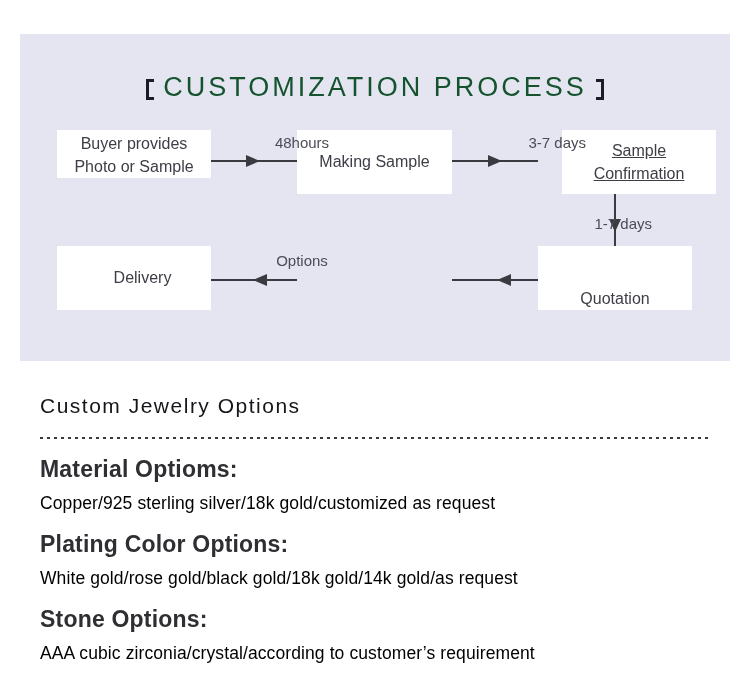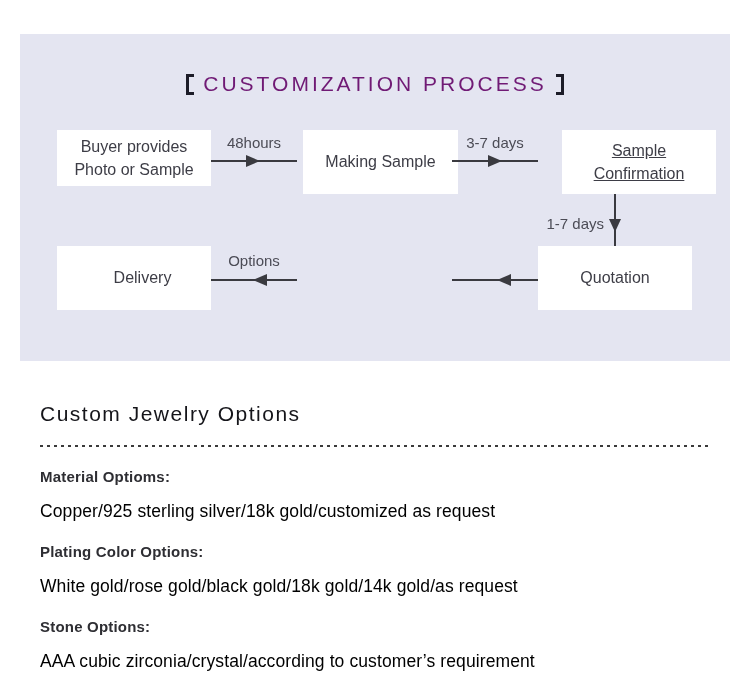--- a/index.html
+++ b/index.html
@@ -8,75 +8,75 @@
     font-family:"Liberation Sans",sans-serif;color:#3c3c40;
     -webkit-font-smoothing:antialiased;
   }
   
   .panel{
     position:absolute;left:20px;top:34px;width:710px;height:327px;
     background:#e4e5f1;
   }
   .fc-title{
     position:absolute;left:0;top:38px;width:710px;text-align:center;
-    font-size:21px;letter-spacing:3px;color:#701a75;white-space:nowrap;
+    font-size:27px;letter-spacing:3px;color:#14532d;white-space:nowrap;
   }
   .bracket{
     display:inline-block;width:8px;height:21px;vertical-align:-4px;
     border:3px solid #1c1c28;box-sizing:border-box;
   }
   .bracket-left{border-right:none;margin-right:9px;}
   .bracket-right{border-left:none;margin-left:9px;}
   .node{
     position:absolute;background:#ffffff;display:flex;align-items:center;justify-content:center;
     text-align:center;font-size:16px;line-height:1.45;color:#3d3d46;padding:0 8px;box-sizing:border-box;
   }
-  .b1{left:37px;top:96px;width:154px;height:56px;}
-  .b2{left:283px;top:96px;width:155px;height:64px;}
+  .b1{left:37px;top:96px;width:154px;height:48px;align-items:flex-end;}
+  .b2{left:277px;top:96px;width:155px;height:64px;}
   .b3{left:542px;top:96px;width:154px;height:64px;text-decoration:underline;}
-  .b4{left:518px;top:212px;width:154px;height:64px;}
+  .b4{left:518px;top:212px;width:154px;height:64px;align-items:flex-end;}
   .b5{left:277px;top:212px;width:155px;height:64px;}
   .b6{left:37px;top:212px;width:154px;height:64px;padding-left:25px;}
   .hline{position:absolute;height:2px;background:#3a3a40;}
   .vline{position:absolute;width:2px;background:#3a3a40;}
   .l1{left:191px;top:126px;width:86px;}
   .l2{left:432px;top:126px;width:86px;}
   .lv{left:594px;top:160px;height:52px;}
   .l3{left:432px;top:245px;width:86px;}
   .l4{left:191px;top:245px;width:86px;}
   .head{position:absolute;width:0;height:0;}
   .head-right{border-top:6px solid transparent;border-bottom:6px solid transparent;border-left:14px solid #3a3a40;}
   .head-left{border-top:6px solid transparent;border-bottom:6px solid transparent;border-right:14px solid #3a3a40;}
   .head-down{border-left:6px solid transparent;border-right:6px solid transparent;border-top:13px solid #3a3a40;}
   .h1{left:226px;top:121px;}
   .h2{left:468px;top:121px;}
   .hv{left:589px;top:185px;}
   .h3{left:477px;top:240px;}
   .h4{left:233px;top:240px;}
   .edge-label{
-    position:absolute;font-size:15px;color:#4c4c56;white-space:nowrap;
+    position:absolute;font-size:15px;color:#4c4c56;white-space:nowrap;margin-left:48px;
   }
   .el1{left:191px;top:100px;width:86px;text-align:center;}
-  .el2{left:432px;top:100px;width:86px;text-align:center;}
+  .el2{left:432px;top:100px;width:86px;text-align:right;}
   .elv{left:500px;top:181px;width:84px;text-align:right;}
   .el4{left:191px;top:218px;width:86px;text-align:center;}
   
   .options{
-    position:absolute;left:40px;top:393px;width:670px;margin-top:8px;
+    position:absolute;left:40px;top:393px;width:670px;
   }
   .opt-heading{
     font-size:21px;letter-spacing:1.5px;color:#15151a;line-height:26px;
   }
   .divider{
     margin-top:18px;height:2px;
     background:repeating-linear-gradient(90deg,#3a3a3a 0 3px,transparent 3px 7px);
   }
   .group{margin-top:0;}
   .group-label{
-    font-weight:bold;font-size:15px;color:#2e2e33;line-height:22px;margin-top:19px;letter-spacing:0.2px;
+    font-weight:bold;font-size:23px;color:#2e2e33;line-height:22px;margin-top:19px;letter-spacing:0.2px;
   }
   .group-value{
     font-size:17.5px;color:#000000;line-height:22px;margin-top:12px;letter-spacing:0.1px;
   }
 </style>
 </head>
 <body>
 
 <div class="panel">
 

